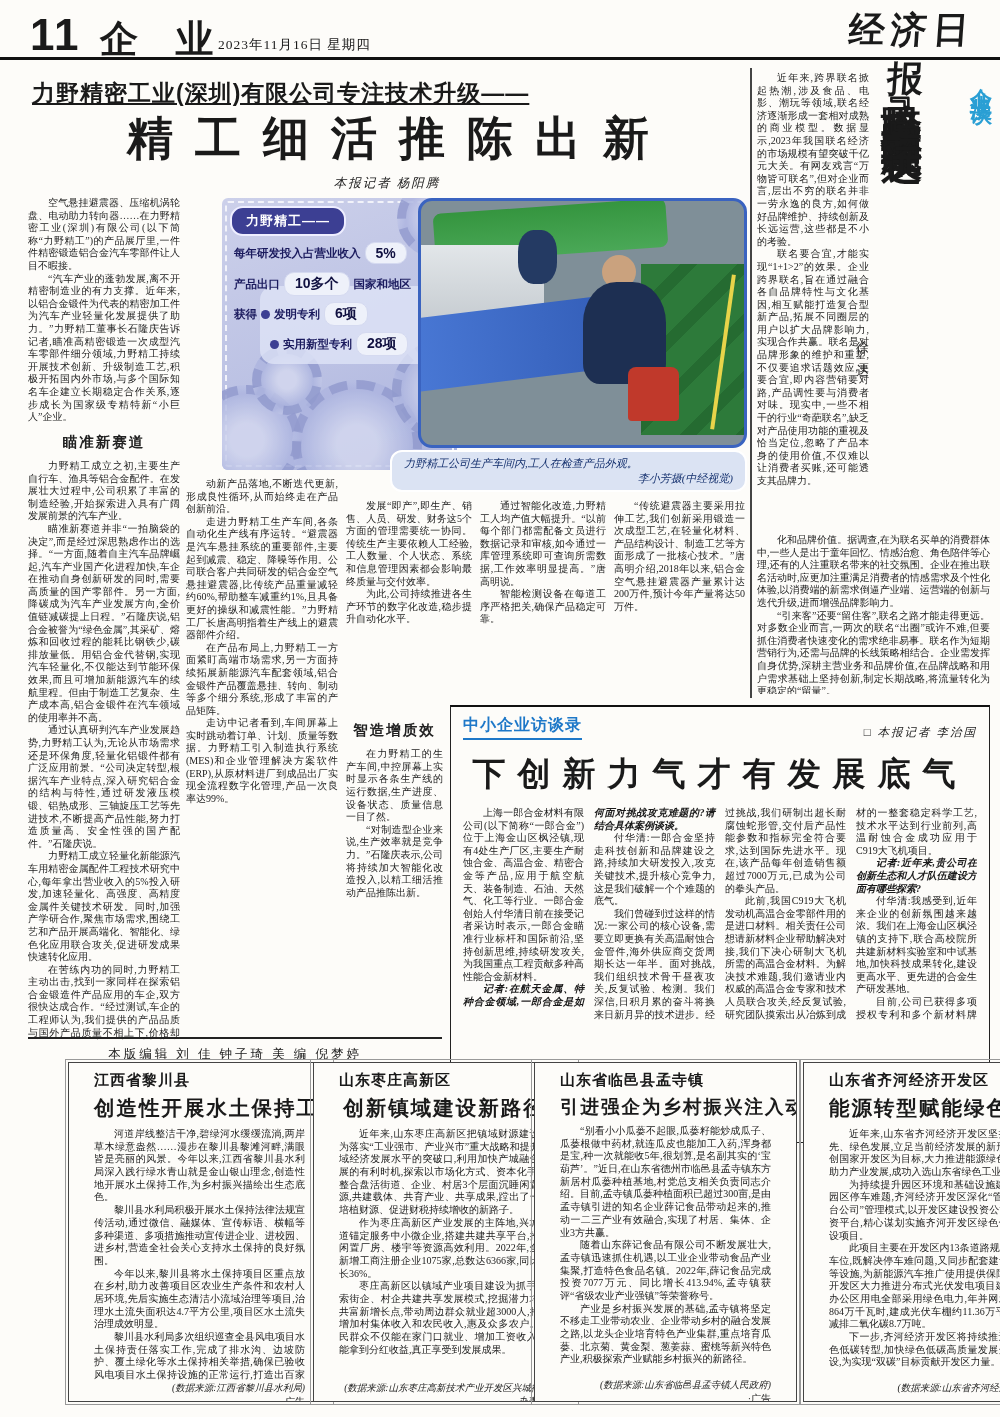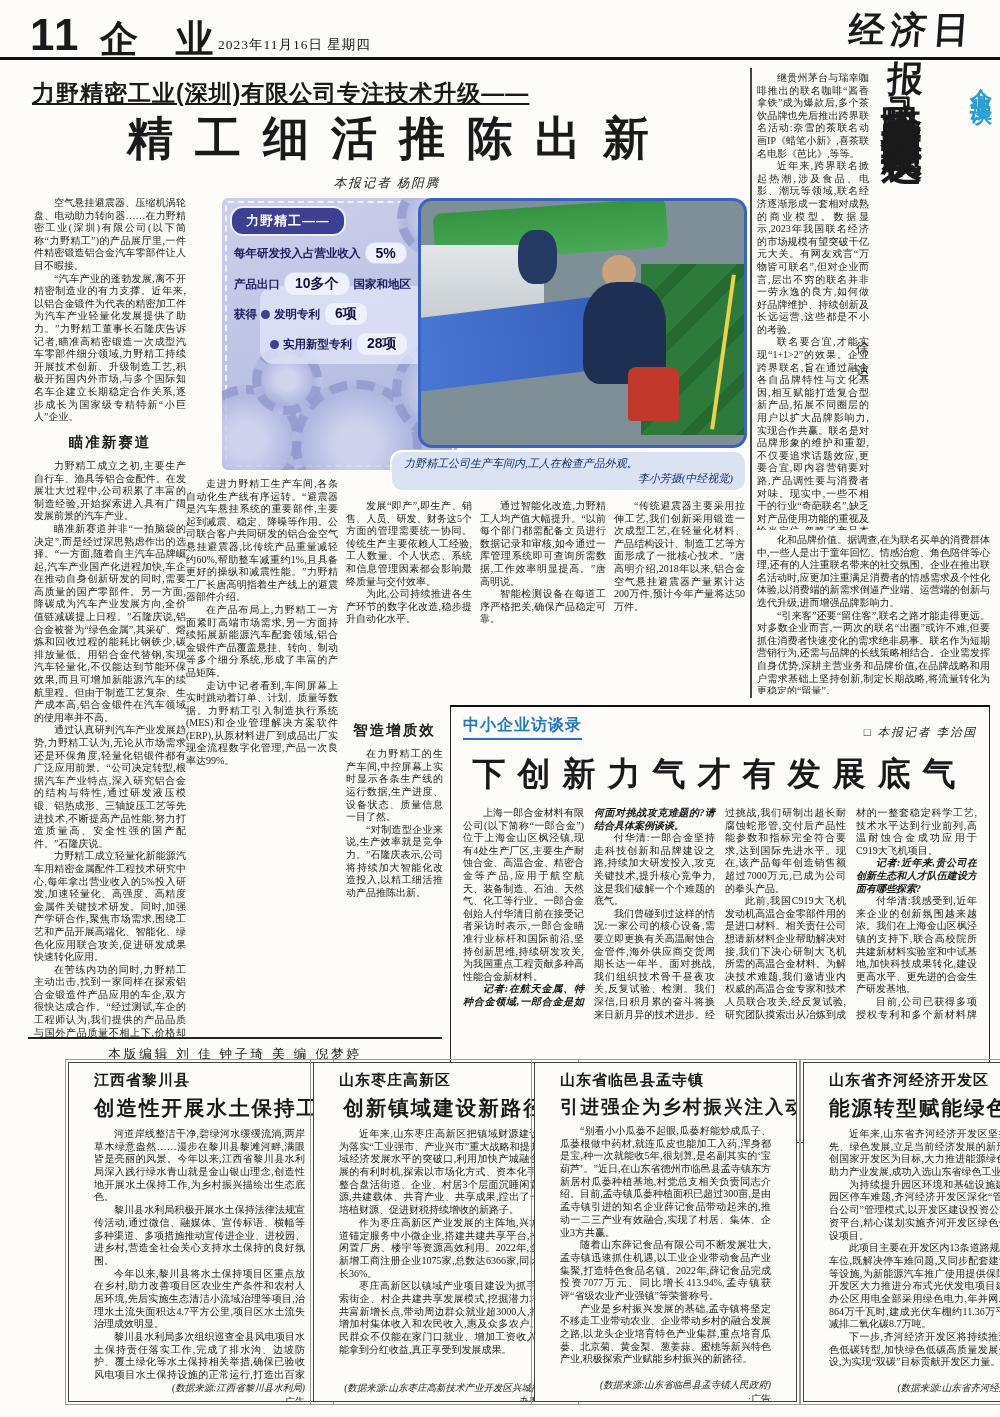--- a/index.html
+++ b/index.html
@@ -15,21 +15,21 @@
 
   
   .kicker { position:absolute; left:32px; top:78px; font-family:"Liberation Sans",sans-serif; font-weight:bold; font-size:23px; letter-spacing:1px;text-decoration:underline; }
   .main-headline { position:absolute; left:40px; top:108px; width:718px; text-align:center; font-family:"Liberation Sans","DejaVu Sans",sans-serif; font-weight:bold; font-size:46px; letter-spacing:22px; white-space:nowrap; }
   .main-byline { position:absolute; left:28px; top:175px; width:718px; text-align:center; font-size:12.5px; font-style:italic; letter-spacing:2px; }
 
   .bodycol { position:absolute; overflow:hidden; font-size:10px; line-height:1.26; text-align:justify; color:#222; }
   .bodycol p { text-indent:2em; }
   .bodycol p.sub { text-indent:0; text-align:center; font-family:Liberation Serif, serif; font-weight:bold; font-size:14.5px; margin:9px 0; letter-spacing:2px; }
 
-  .col1 { left:28px; top:197px; width:152px; height:843px;margin-left:6px; }
+  .col1 { left:28px; top:197px; width:152px; height:843px; }
   .col2 { left:186px; top:478px; width:152px; height:562px; }
   .col3 { left:346px; top:500px; width:126px; height:203px; }
   .col4 { left:480px; top:500px; width:126px; height:203px; }
   .col5 { left:614px; top:500px; width:131px; height:203px; }
   .col6 { left:346px; top:712px; width:97px; height:328px; }
 
   .editor-line { position:absolute; left:28px; top:1037px; width:414px; border-top:2.5px solid #222; padding-top:7px; text-align:center; font-size:12.5px; letter-spacing:3px; }
 
   
   .infographic { position:absolute; left:183px; top:198px; width:235px; height:272px; background:linear-gradient(160deg,#ccd0ea 0%,#bcc2e4 55%,#aab2dd 100%); border-radius:6px; overflow:hidden; outline:2px dashed #f2f3fa; outline-offset:-5px;margin-left:39px; }
@@ -138,20 +138,21 @@
       <p>空气悬挂避震器、压缩机涡轮盘、电动助力转向器……在力野精密工业(深圳)有限公司(以下简称“力野精工”)的产品展厅里,一件件精密锻造铝合金汽车零部件让人目不暇接。</p>
       <p>“汽车产业的蓬勃发展,离不开精密制造业的有力支撑。近年来,以铝合金锻件为代表的精密加工件为汽车产业轻量化发展提供了助力。”力野精工董事长石隆庆告诉记者,瞄准高精密锻造一次成型汽车零部件细分领域,力野精工持续开展技术创新、升级制造工艺,积极开拓国内外市场,与多个国际知名车企建立长期稳定合作关系,逐步成长为国家级专精特新“小巨人”企业。</p>
       <p class="sub">瞄准新赛道</p>
       <p>力野精工成立之初,主要生产自行车、渔具等铝合金配件。在发展壮大过程中,公司积累了丰富的制造经验,开始探索进入具有广阔发展前景的汽车产业。</p>
       <p>瞄准新赛道并非“一拍脑袋的决定”,而是经过深思熟虑作出的选择。“一方面,随着自主汽车品牌崛起,汽车产业国产化进程加快,车企在推动自身创新研发的同时,需要高质量的国产零部件。另一方面,降碳成为汽车产业发展方向,全价值链减碳提上日程。”石隆庆说,铝合金被誉为“绿色金属”,其采矿、熔炼和回收过程的能耗比钢铁少,碳排放量低。用铝合金代替钢,实现汽车轻量化,不仅能达到节能环保效果,而且可增加新能源汽车的续航里程。但由于制造工艺复杂、生产成本高,铝合金锻件在汽车领域的使用率并不高。</p>
       <p>通过认真研判汽车产业发展趋势,力野精工认为,无论从市场需求还是环保角度,轻量化铝锻件都有广泛应用前景。“公司决定转型,根据汽车产业特点,深入研究铝合金的结构与特性,通过研发液压模锻、铝热成形、三轴旋压工艺等先进技术,不断提高产品性能,努力打造质量高、安全性强的国产配件。”石隆庆说。</p>
       <p>力野精工成立轻量化新能源汽车用精密金属配件工程技术研究中心,每年拿出营业收入的5%投入研发,加速轻量化、高强度、高精度金属件关键技术研发。同时,加强产学研合作,聚焦市场需求,围绕工艺和产品开展高端化、智能化、绿色化应用联合攻关,促进研发成果快速转化应用。</p>
       <p>在苦练内功的同时,力野精工主动出击,找到一家同样在探索铝合金锻造件产品应用的车企,双方很快达成合作。“经过测试,车企的工程师认为,我们提供的产品品质与国外产品质量不相上下,价格却低了约50%,双方可以保持长期合作。”石隆庆说,借助此次合作机会,力野精工正式敲开汽车产业的大门,成为国内最早一批供应汽车铝合金锻件的企业。</p>
     </div>
   <div class="bodycol col2">
+      <p>动新产品落地,不断迭代更新,形成良性循环,从而始终走在产品创新前沿。</p>
       <p>走进力野精工生产车间,各条自动化生产线有序运转。“避震器是汽车悬挂系统的重要部件,主要起到减震、稳定、降噪等作用。公司联合客户共同研发的铝合金空气悬挂避震器,比传统产品重量减轻约60%,帮助整车减重约1%,且具备更好的操纵和减震性能。”力野精工厂长唐高明指着生产线上的避震器部件介绍。</p>
       <p>在产品布局上,力野精工一方面紧盯高端市场需求,另一方面持续拓展新能源汽车配套领域,铝合金锻件产品覆盖悬挂、转向、制动等多个细分系统,形成了丰富的产品矩阵。</p>
       <p>走访中记者看到,车间屏幕上实时跳动着订单、计划、质量等数据。力野精工引入制造执行系统(MES)和企业管理解决方案软件(ERP),从原材料进厂到成品出厂实现全流程数字化管理,产品一次良率达99%。</p>
     </div>
   <div class="bodycol col3">
       <p>发展“即产”,即生产、销售、人员、研发、财务这5个方面的管理需要统一协同。传统生产主要依赖人工经验,工人数量、个人状态、系统和信息管理因素都会影响最终质量与交付效率。</p>
       <p>为此,公司持续推进各生产环节的数字化改造,稳步提升自动化水平。</p>
     </div>
   <div class="bodycol col4">
       <p>通过智能化改造,力野精工人均产值大幅提升。“以前每个部门都需配备文员进行数据记录和审核,如今通过一库管理系统即可查询所需数据,工作效率明显提高。”唐高明说。</p>
@@ -166,21 +167,20 @@
       <p>“对制造型企业来说,生产效率就是竞争力。”石隆庆表示,公司将持续加大智能化改造投入,以精工细活推动产品推陈出新。</p>
     </div>
 
   <div class="editor-line">本版编辑 刘 佳 钟子琦  美 编 倪梦婷</div>
 
   <div class="sidebar-rule"></div>
   <div class="sb-label">企业漫谈</div>
   <div class="sb-headline">跨界联名『搏出圈』还要顾长远</div>
   <div class="sb-author">徐 达</div>
   <div class="bodycol sb-narrow">
-      <p>继贵州茅台与瑞幸咖啡推出的联名咖啡“酱香拿铁”成为爆款后,多个茶饮品牌也先后推出跨界联名活动:奈雪的茶联名动画IP《蜡笔小新》,喜茶联名电影《芭比》,等等。</p>
       <p>近年来,跨界联名掀起热潮,涉及食品、电影、潮玩等领域,联名经济逐渐形成一套相对成熟的商业模型。数据显示,2023年我国联名经济的市场规模有望突破千亿元大关。有网友戏言“万物皆可联名”,但对企业而言,层出不穷的联名并非一劳永逸的良方,如何做好品牌维护、持续创新及长远运营,这些都是不小的考验。</p>
       <p>联名要合宜,才能实现“1+1&gt;2”的效果。企业跨界联名,旨在通过融合各自品牌特性与文化基因,相互赋能打造复合型新产品,拓展不同圈层的用户以扩大品牌影响力,实现合作共赢。联名是对品牌形象的维护和重塑,不仅要追求话题效应,更要合宜,即内容营销要对路,产品调性要与消费者对味。现实中,一些不相干的行业“奇葩联名”,缺乏对产品使用功能的重视及恰当定位,忽略了产品本身的使用价值,不仅难以让消费者买账,还可能透支其品牌力。</p>
     </div>
   <div class="bodycol sb-wide">
       <p>化和品牌价值。据调查,在为联名买单的消费群体中,一些人是出于童年回忆、情感治愈、角色陪伴等心理,还有的人注重联名带来的社交氛围。企业在推出联名活动时,应更加注重满足消费者的情感需求及个性化体验,以消费端的新需求倒逼产业端、运营端的创新与迭代升级,进而增强品牌影响力。</p>
       <p>“引来客”还要“留住客”,联名之路才能走得更远。对多数企业而言,一两次的联名“出圈”或许不难,但要抓住消费者快速变化的需求绝非易事。联名作为短期营销行为,还需与品牌的长线策略相结合。企业需发挥自身优势,深耕主营业务和品牌价值,在品牌战略和用户需求基础上坚持创新,制定长期战略,将流量转化为更稳定的“留量”。</p>
     </div>
 
   <div class="ivbox">
     <div class="iv-head">

